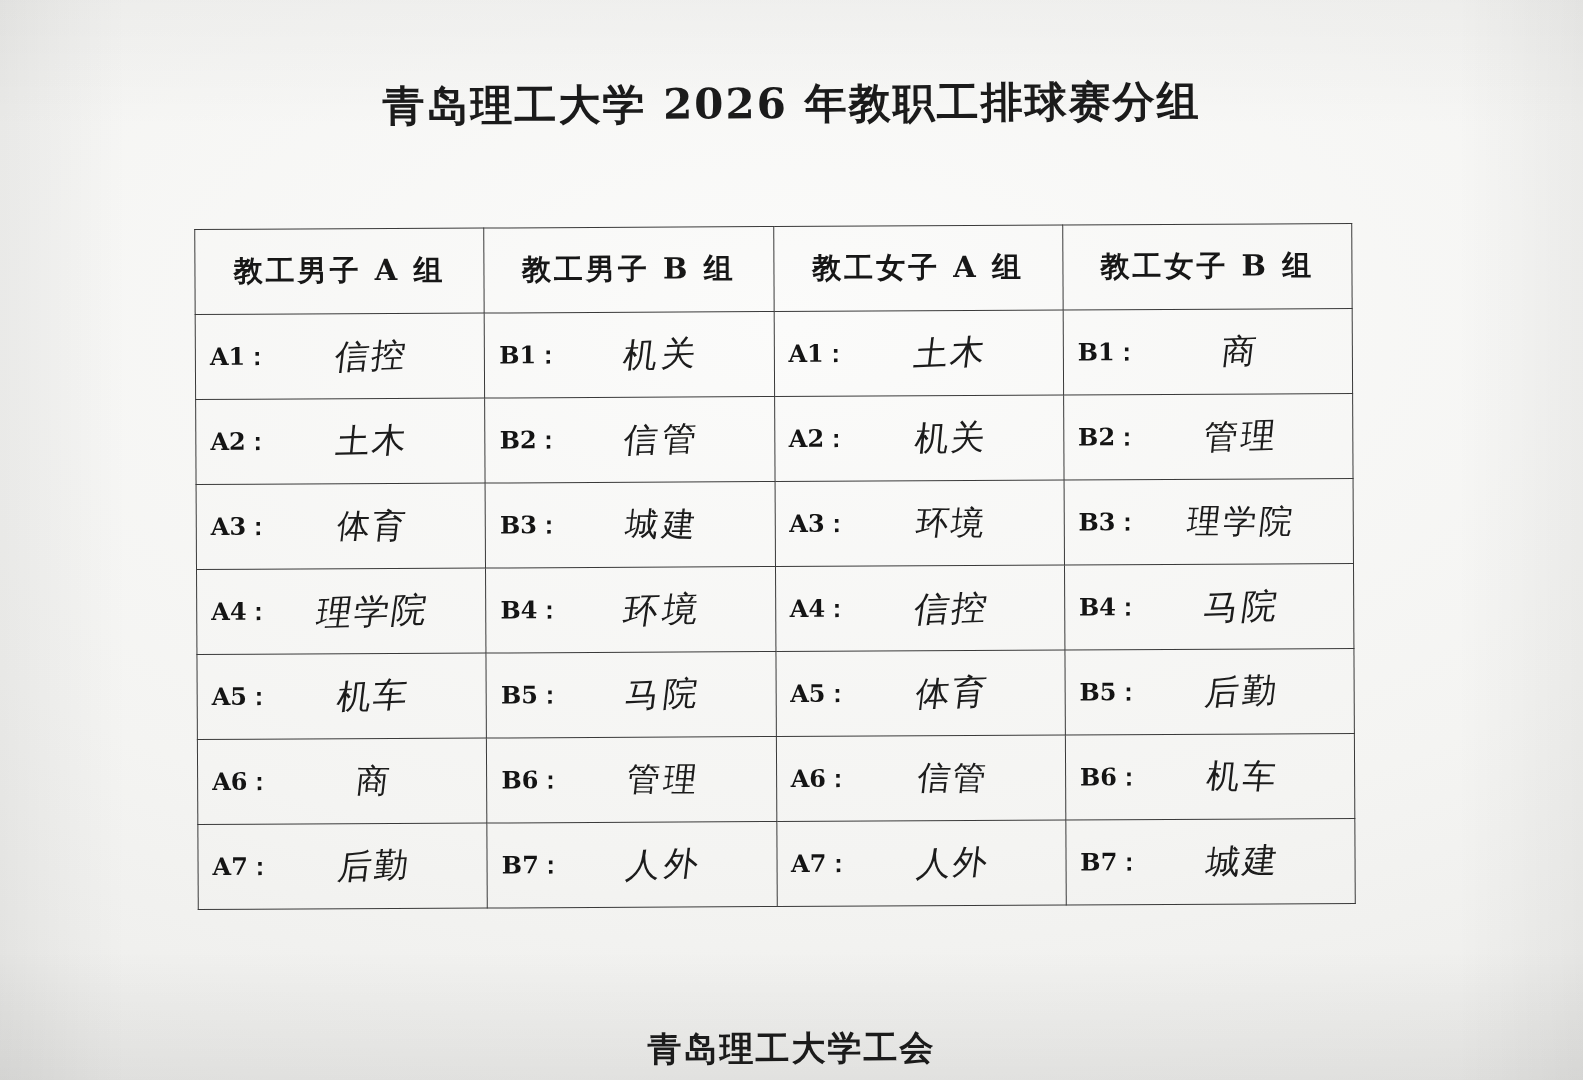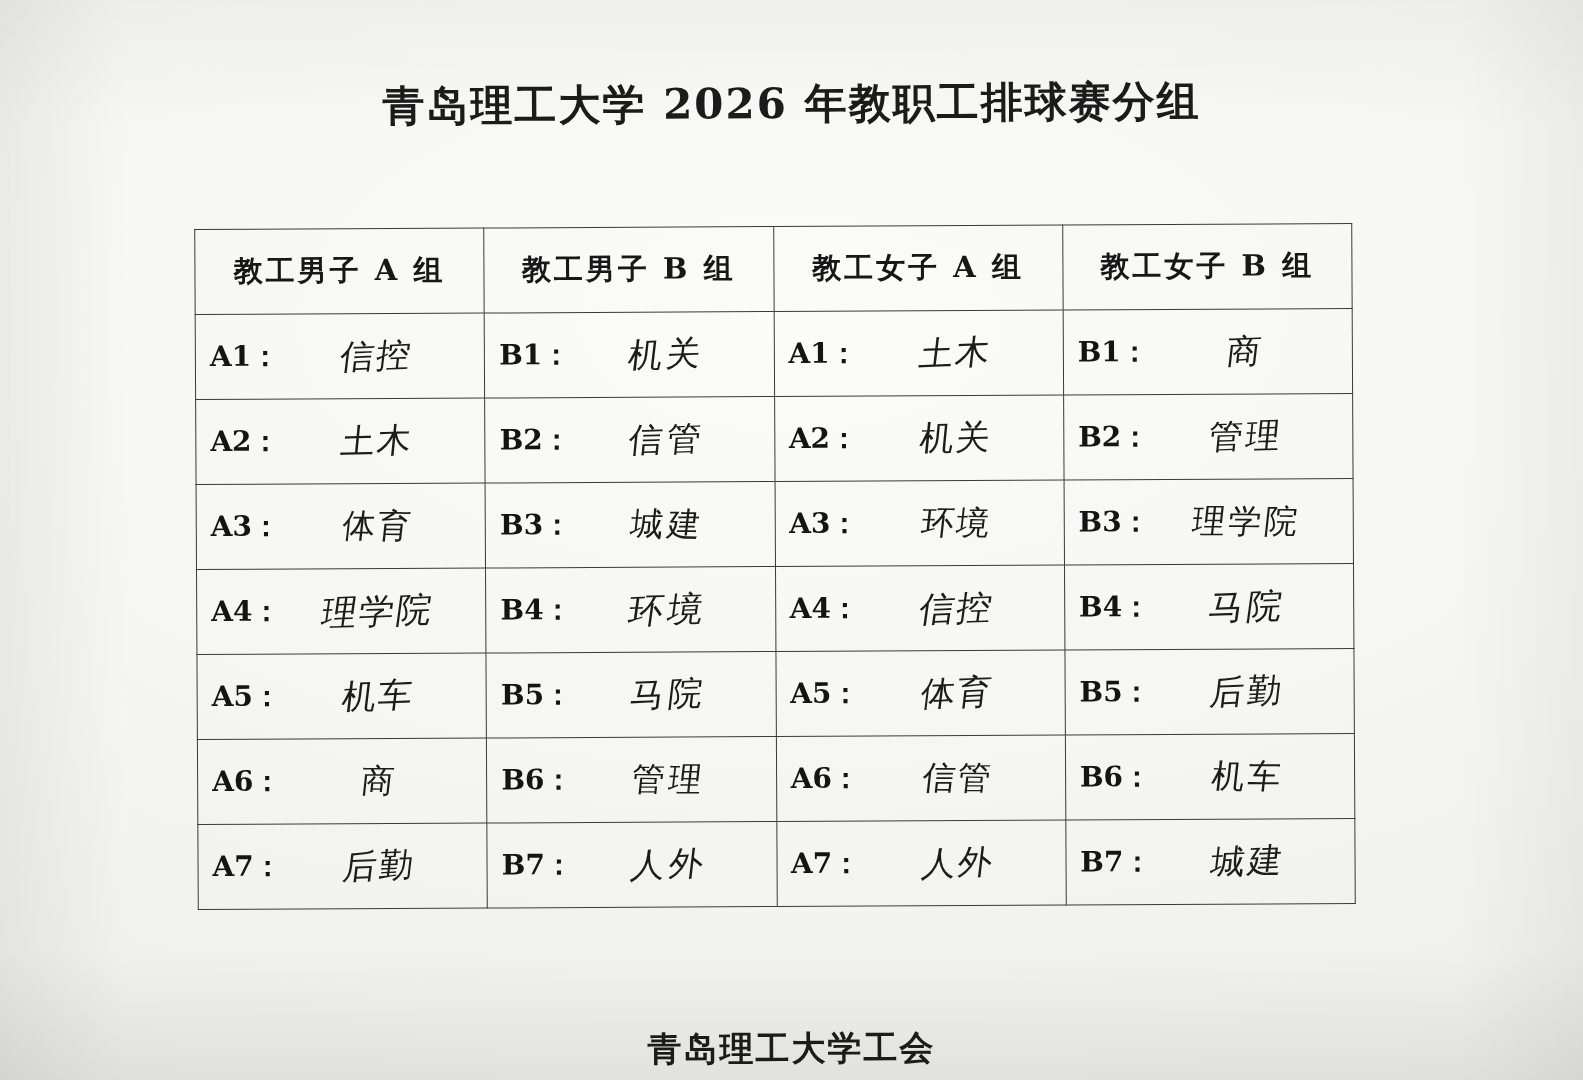--- a/index.html
+++ b/index.html
@@ -84,21 +84,21 @@
   }
 
   .cell {
     display: flex;
     align-items: center;
     height: 84px;
     padding-left: 14px;
     box-sizing: border-box;
   }
   .code {
-    font-size: 28px;
+    font-size: 24px;
     font-weight: bold;
     color: #141414;
     font-family: "DejaVu Serif", "Liberation Serif", serif;
     white-space: nowrap;
     flex: 0 0 auto;
   }
   .hand {
     flex: 1 1 auto;
     text-align: center;
     font-size: 34px;

